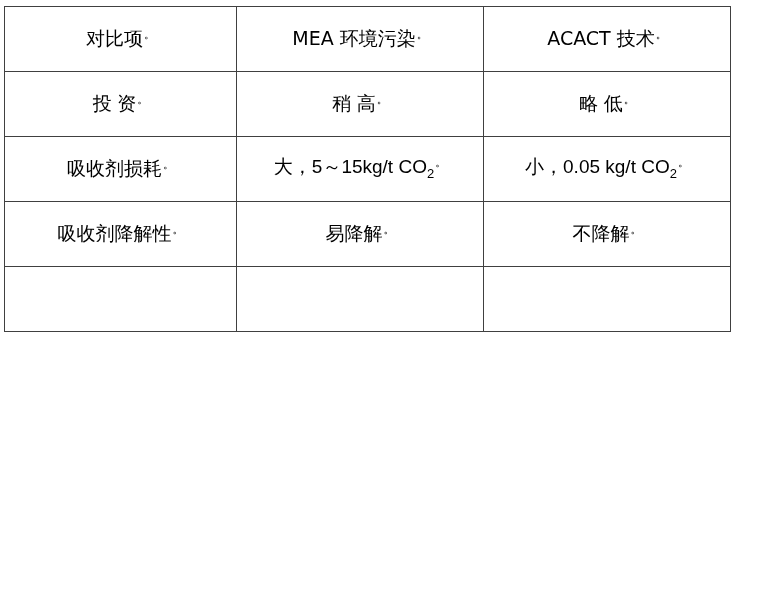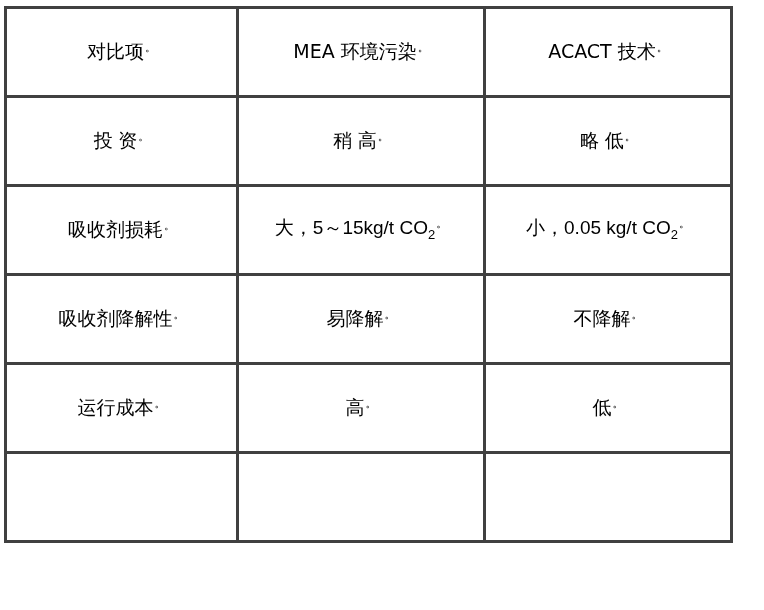--- a/index.html
+++ b/index.html
@@ -23,25 +23,25 @@
   table.cmp {
     border-collapse: collapse;
     width: 726px;
     margin: 6px 0 0 4px;
     table-layout: fixed;
   }
   table.cmp col.c0 { width: 232px; }
   table.cmp col.c1 { width: 247px; }
   table.cmp col.c2 { width: 247px; }
   table.cmp td {
-    border: 3px solid #404040;
+    border: 1px solid #404040;
     text-align: center;
     vertical-align: middle;
     height: 54px;
-    padding: 16px 4px;
+    padding: 5px 4px;
     font-size: 19px;
     line-height: 1.25;
     white-space: nowrap;
   }
   td .cjk {
     font-family: Liberation Sans, sans-serif;
     font-size: 19px;
   }
   .mark {
     font-family: "DejaVu Sans", sans-serif;
@@ -99,25 +99,20 @@
 
       <tr>
         <td><span class="cellwrap"><span class="cjk">吸收剂降解性</span><span class="mark">。</span></span></td>
         <td><span class="cellwrap"><span class="cjk">易降解</span><span class="mark">。</span></span></td>
         <td><span class="cellwrap"><span class="cjk">不降解</span><span class="mark">。</span></span></td>
       </tr>
 
 
 
 
-      <tr>
-        <td><span class="cellwrap"><span class="cjk">运行成本</span><span class="mark">。</span></span></td>
-        <td><span class="cellwrap"><span class="cjk">高</span><span class="mark">。</span></span></td>
-        <td><span class="cellwrap"><span class="cjk">低</span><span class="mark">。</span></span></td>
-      </tr>
 
 
 
       <tr>
         <td></td>
         <td></td>
         <td></td>
       </tr>
     </tbody>
   </table>

